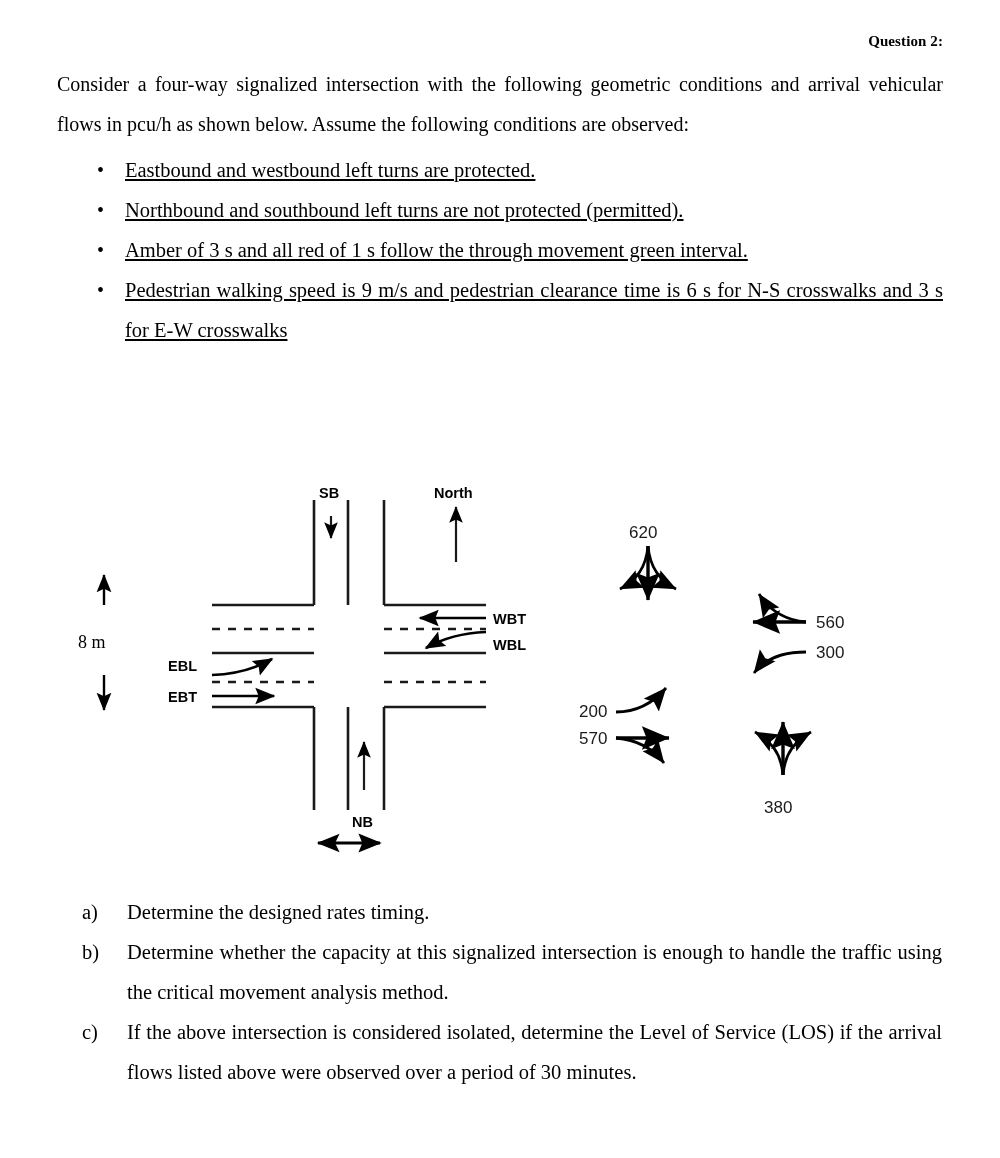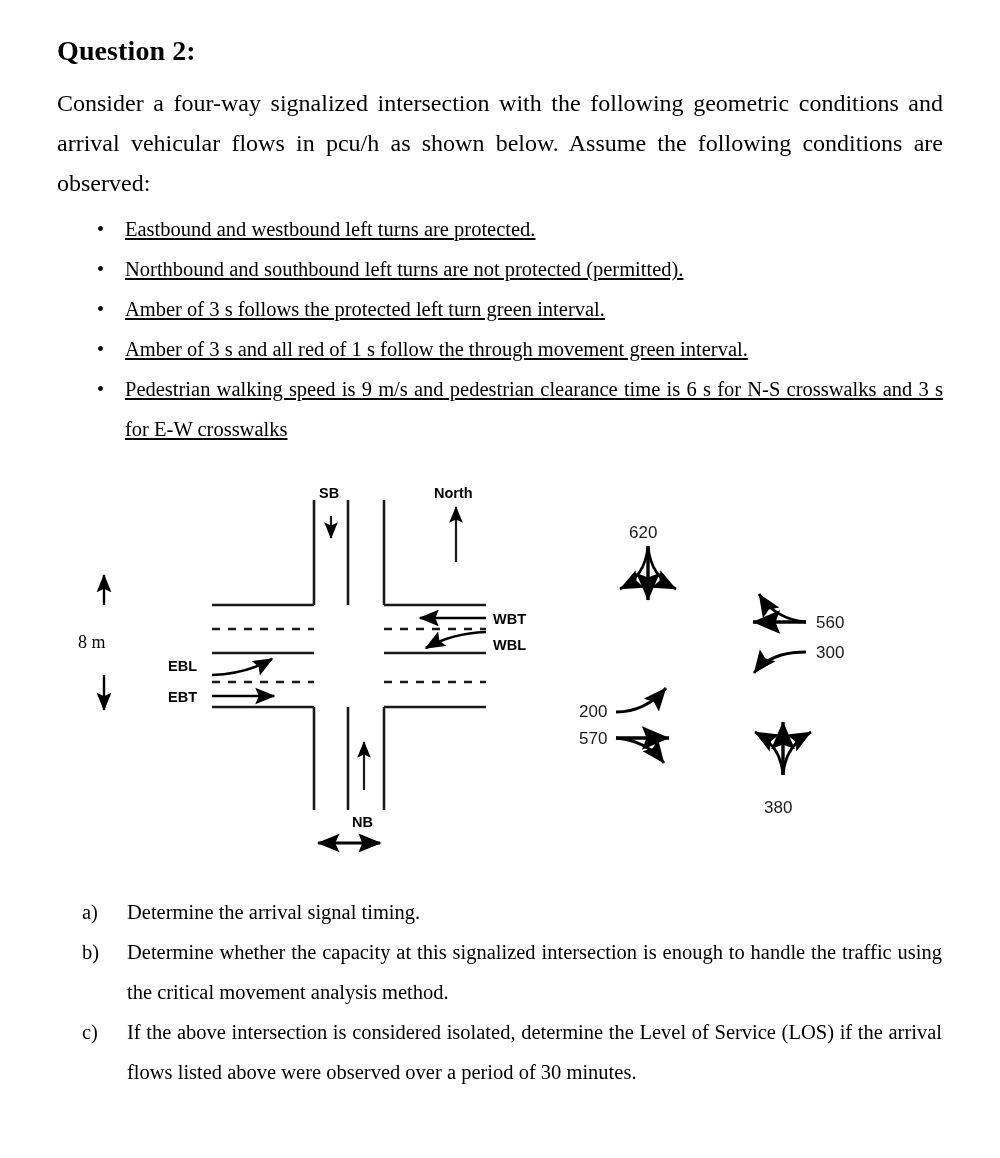--- a/index.html
+++ b/index.html
@@ -10,25 +10,26 @@
     position:relative;
     overflow:hidden;
   }
   .page{
     position:absolute; left:0; top:0; width:1000px; height:1158px;
   }
   .content{
     position:absolute; left:57px; top:30px; width:886px;
   }
   h1.qtitle{
-    font-size:28px; font-weight:bold; margin:0 0 0 0; line-height:1.5;
+    font-size:15px; font-weight:bold; margin:0 0 0 0; line-height:1.5;
     letter-spacing:.1px;
+    text-align:right;
   }
   p.intro{
-    font-size:24px; line-height:40px; margin:11px 0 0 0;
+    font-size:20px; line-height:40px; margin:11px 0 0 0;
     text-align:justify; text-justify:inter-word;
   }
   ul.conds{
     list-style:none; margin:6px 0 0 0; padding:0;
   }
   ul.conds li{
     position:relative; font-size:20.5px; line-height:40px;
     padding-left:68px; margin:0; text-align:justify;text-decoration:underline;
   }
   ul.conds li::before{
@@ -70,21 +71,20 @@
 <body>
 
 <div class="page">
 
   <div class="content">
     <h1 class="qtitle">Question 2:</h1>
     <p class="intro">Consider a four-way signalized intersection with the following geometric conditions and arrival vehicular flows in pcu/h as shown below. Assume the following conditions are observed:</p>
     <ul class="conds">
       <li>Eastbound and westbound left turns are protected.</li>
       <li>Northbound and southbound left turns are not protected (permitted).</li>
-      <li class="nojust">Amber of 3 s follows the protected left turn green interval.</li>
       <li class="nojust">Amber of 3 s and all red of 1 s follow the through movement green interval.</li>
       <li>Pedestrian walking speed is 9 m/s and pedestrian clearance time is 6 s for N-S crosswalks and 3 s for E-W crosswalks</li>
     </ul>
   </div>
 
   <div class="diagram">
     <svg width="1000" height="400" viewBox="0 0 1000 400" xmlns="http://www.w3.org/2000/svg">
       <defs>
         <marker id="ah" markerWidth="9" markerHeight="9" refX="7.2" refY="3.4" orient="auto" markerUnits="strokeWidth">
           <path d="M0,0.3 L7.6,3.4 L0,6.5 L1.5,3.4 Z" fill="#000"></path>
@@ -200,21 +200,21 @@
         <path d="M767,305 C765,281 753,270 739,262" stroke="#000" stroke-width="2.8" fill="none" marker-end="url(#ahs)"></path>
         <path d="M767,305 C769,281 781,270 795,262" stroke="#000" stroke-width="2.8" fill="none" marker-end="url(#ahs)"></path>
         <text class="lbl-num" x="748" y="343">380</text>
       </g>
     </svg>
   </div>
 
   <ol class="parts">
     <li class="nojust">
       <span class="mark">a)</span>
-      <span>Determine the arrival signal timing.</span>
+      <span>Determine the designed rates timing.</span>
     </li>
     <li>
       <span class="mark">b)</span>
       <span>Determine whether the capacity at this signalized intersection is enough to handle the traffic using the critical movement analysis method.</span>
     </li>
     <li>
       <span class="mark">c)</span>
       <span>If the above intersection is considered isolated, determine the Level of Service (LOS) if the arrival flows listed above were observed over a period of 30 minutes.</span>
     </li>
   </ol>

